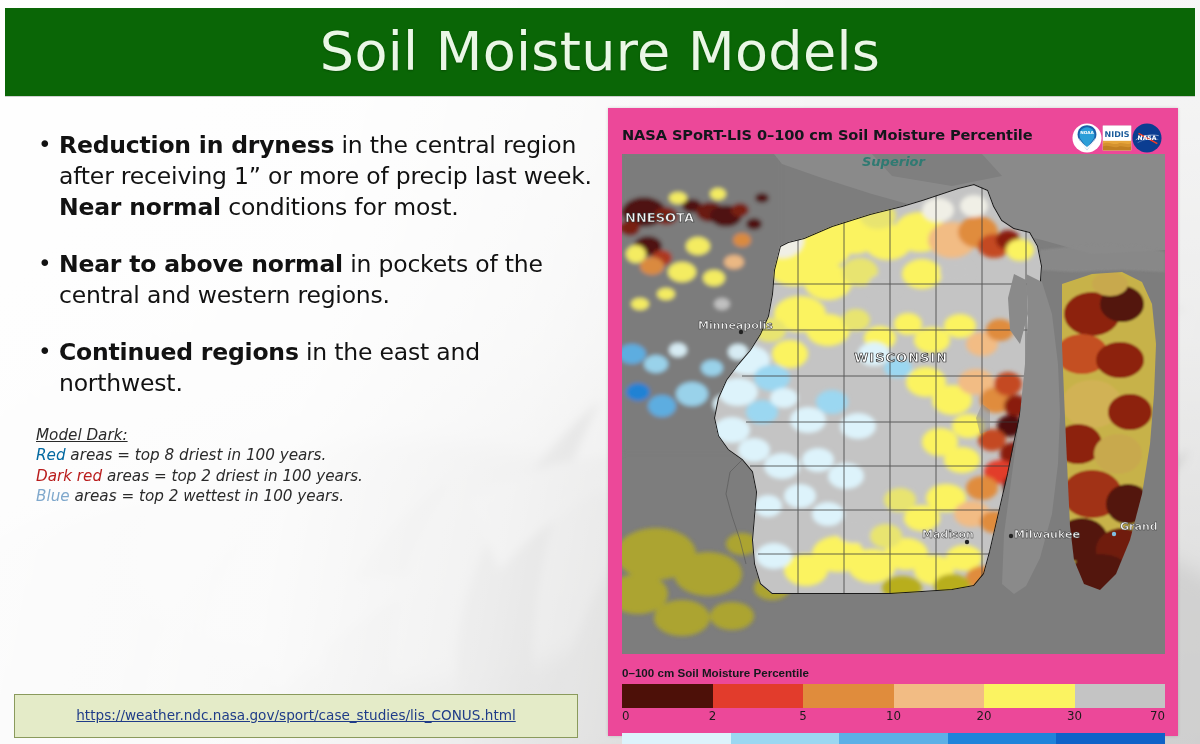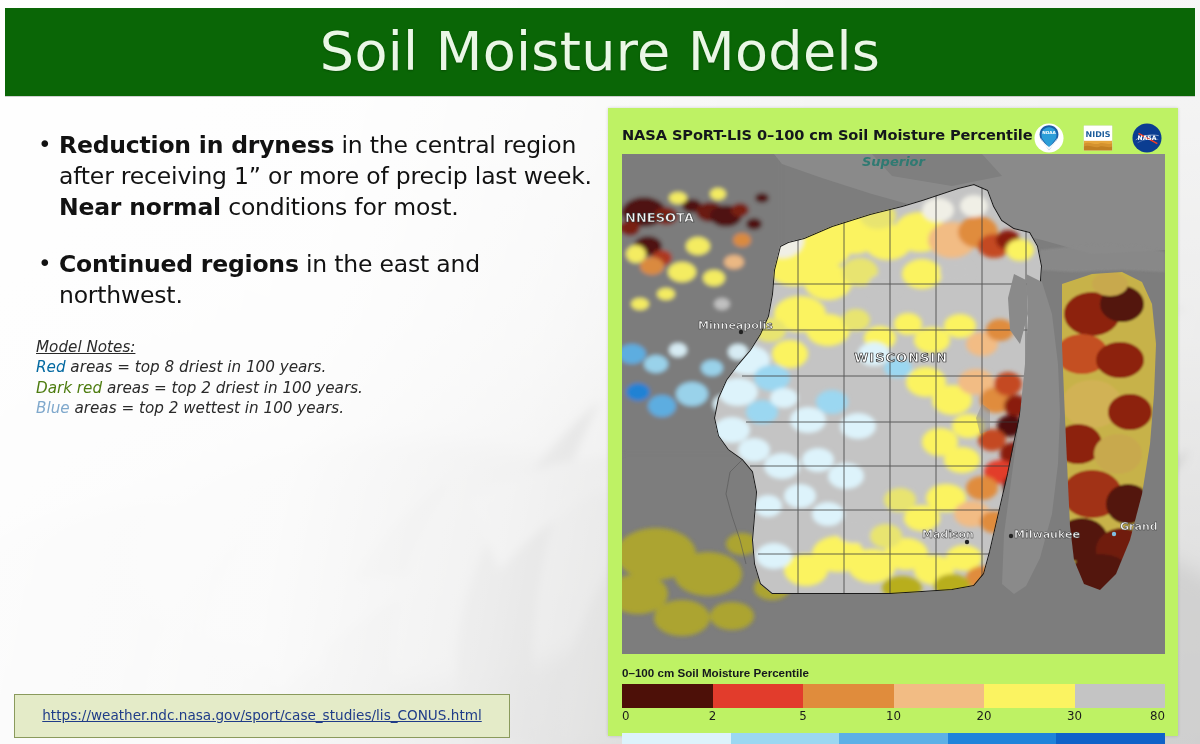--- a/index.html
+++ b/index.html
@@ -61,51 +61,51 @@
 
   
   #notes{
     margin-top:6px;
     font-style:italic;
     font-size:15.2px;line-height:1.33;color:#2a2a2a;
     font-family:"DejaVu Sans","Liberation Sans",sans-serif;
   }
   #notes .hdr{text-decoration:underline;}
   #notes .red{color:#0369a1;}
-  #notes .dred{color:#4d7c0f;}
+  #notes .dred{color:#b91c1c;}
   #notes .blue{color:#7fa8cc;}
   #notes .para{margin-top:16px;max-width:505px;line-height:1.36;}
 
   
   #linkbox{
-    position:absolute;left:14px;top:694px;width:496px;height:44px;
+    position:absolute;left:14px;top:694px;width:564px;height:44px;
     background:#e4ebc8;border:1px solid #8a9a5c;
     display:flex;flex-direction:column;align-items:center;justify-content:center;
     box-sizing:border-box;
   }
   #linkbox a{
     color:#1f3c88;text-decoration:underline;font-size:13.6px;line-height:1.45;
     font-family:"DejaVu Sans","Liberation Sans",sans-serif;white-space:nowrap;
   }
 
   
   #panel{
     position:absolute;left:608px;top:108px;width:570px;height:628px;
-    background:#bef264;
+    background:#ec4899;
     box-shadow:0 0 3px rgba(0,0,0,.16);
   }
   #panel-head{
     position:absolute;left:14px;top:11px;right:10px;height:30px;
     display:flex;align-items:center;
   }
   #panel-head .ptitle{
     font-size:14.6px;font-weight:700;color:#14171c;letter-spacing:-.1px;
     font-family:"DejaVu Sans","Liberation Sans",sans-serif;white-space:nowrap;
   }
-  #logos{position:absolute;right:6px;top:4px;display:flex;gap:19px;align-items:center;}
+  #logos{position:absolute;right:6px;top:4px;display:flex;gap:0;align-items:center;}
   .logo{width:30px;height:30px;display:block;}
   #mapimg{position:absolute;left:14px;top:46px;width:543px;height:500px;overflow:hidden;background:#7b7b7b;}
 
   
   #cbtitle{
     position:absolute;left:14px;top:558px;font-size:11.6px;font-weight:700;color:#15181d;
     font-family:Liberation Sans, sans-serif;
   }
   .cbwrap{position:absolute;left:14px;width:543px;}
   .cbbar{display:flex;height:24px;width:100%;}
@@ -175,26 +175,29 @@
     <div class="title">Soil Moisture Models</div>
   </div>
 
   <div id="left">
 
     <ul class="bullets">
       <li>
         <b>Reduction in dryness</b><span> in the central region after receiving 1” or more of precip last week. </span><b>Near normal</b><span> conditions for most.</span>
       </li>
       <li>
+        <b>Near to above normal</b><span> in pockets of the central and western regions.</span>
+      </li>
+      <li>
         <b>Continued regions</b><span> in the east and northwest.</span>
       </li>
     </ul>
 
     <div id="notes">
-      <div class="hdr">Model Notes:</div>
+      <div class="hdr">Model Dark:</div>
       <div><span class="red">Red</span><span> areas = top 8 driest in 100 years.</span></div>
       <div><span class="dred">Dark red</span><span> areas = top 2 driest in 100 years.</span></div>
       <div><span class="blue">Blue</span><span> areas = top 2 wettest in 100 years.</span></div>
     </div>
   </div>
 
   <div id="linkbox">
     <a href="#">https://weather.ndc.nasa.gov/sport/case_studies/lis_CONUS.html</a>
   </div>
 
@@ -475,21 +478,21 @@
         <div class="cbseg" style="background:#fbf361"></div>
         <div class="cbseg" style="background:#c4c4c4"></div>
       </div>
       <div class="cbticks">
         <span class="first" style="left:0%">0</span>
         <span style="left:16.666%">2</span>
         <span style="left:33.333%">5</span>
         <span style="left:50%">10</span>
         <span style="left:66.666%">20</span>
         <span style="left:83.333%">30</span>
-        <span class="last" style="left:100%">80</span>
+        <span class="last" style="left:100%">70</span>
       </div>
     </div>
 
     <div class="cbwrap" style="top:625px;">
       <div class="cbbar" style="height:22px">
         <div class="cbseg" style="background:#ddf3fb"></div>
         <div class="cbseg" style="background:#9bd7f1"></div>
         <div class="cbseg" style="background:#5cb0e6"></div>
         <div class="cbseg" style="background:#1f83da"></div>
         <div class="cbseg" style="background:#0f62c8"></div>

